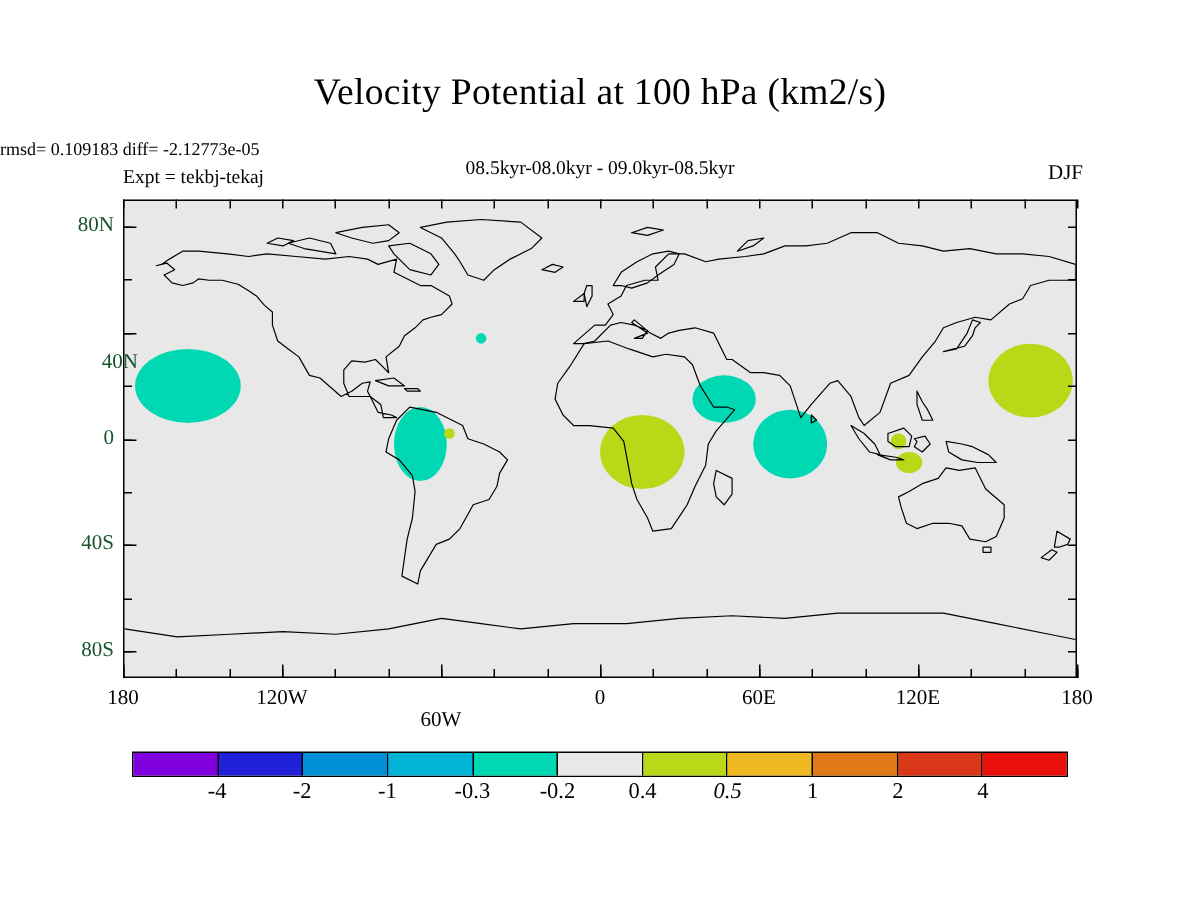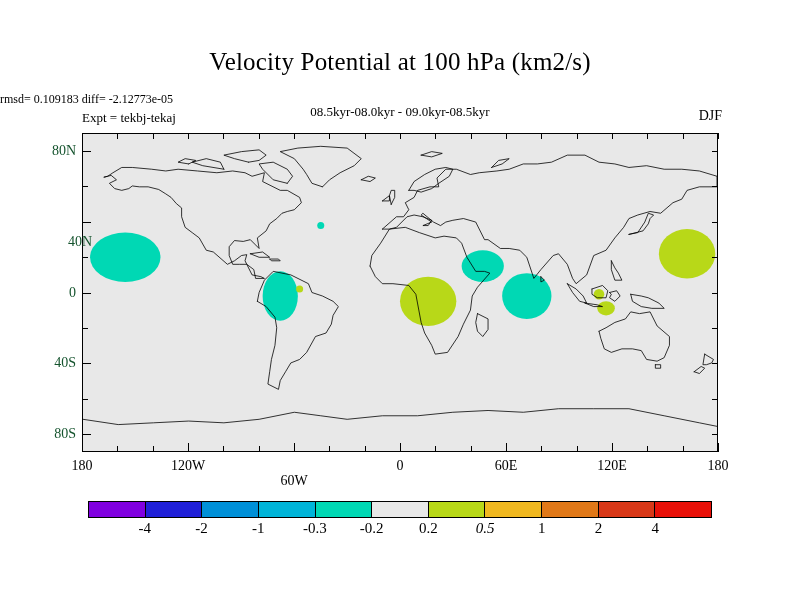--- a/index.html
+++ b/index.html
@@ -212,18 +212,18 @@
     <div class="band" style="background: rgb(224, 120, 24);"></div>
     <div class="band" style="background: rgb(216, 56, 24);"></div>
     <div class="band" style="background: rgb(232, 16, 8);"></div>
   </div>
 <div id="cblabels">
     <div class="cblabel" style="left: 144.727px;">-4</div>
     <div class="cblabel" style="left: 201.455px;">-2</div>
     <div class="cblabel" style="left: 258.182px;">-1</div>
     <div class="cblabel" style="left: 314.909px;">-0.3</div>
     <div class="cblabel" style="left: 371.636px;">-0.2</div>
-    <div class="cblabel" style="left: 428.364px;">0.2</div>
+    <div class="cblabel" style="left: 428.364px;">0.4</div>
     <div class="cblabel" style="left: 485.091px; font-style: italic;">0.5</div>
     <div class="cblabel" style="left: 541.818px;">1</div>
     <div class="cblabel" style="left: 598.545px;">2</div>
     <div class="cblabel" style="left: 655.273px;">4</div>
   </div>
 
 </body></html>

